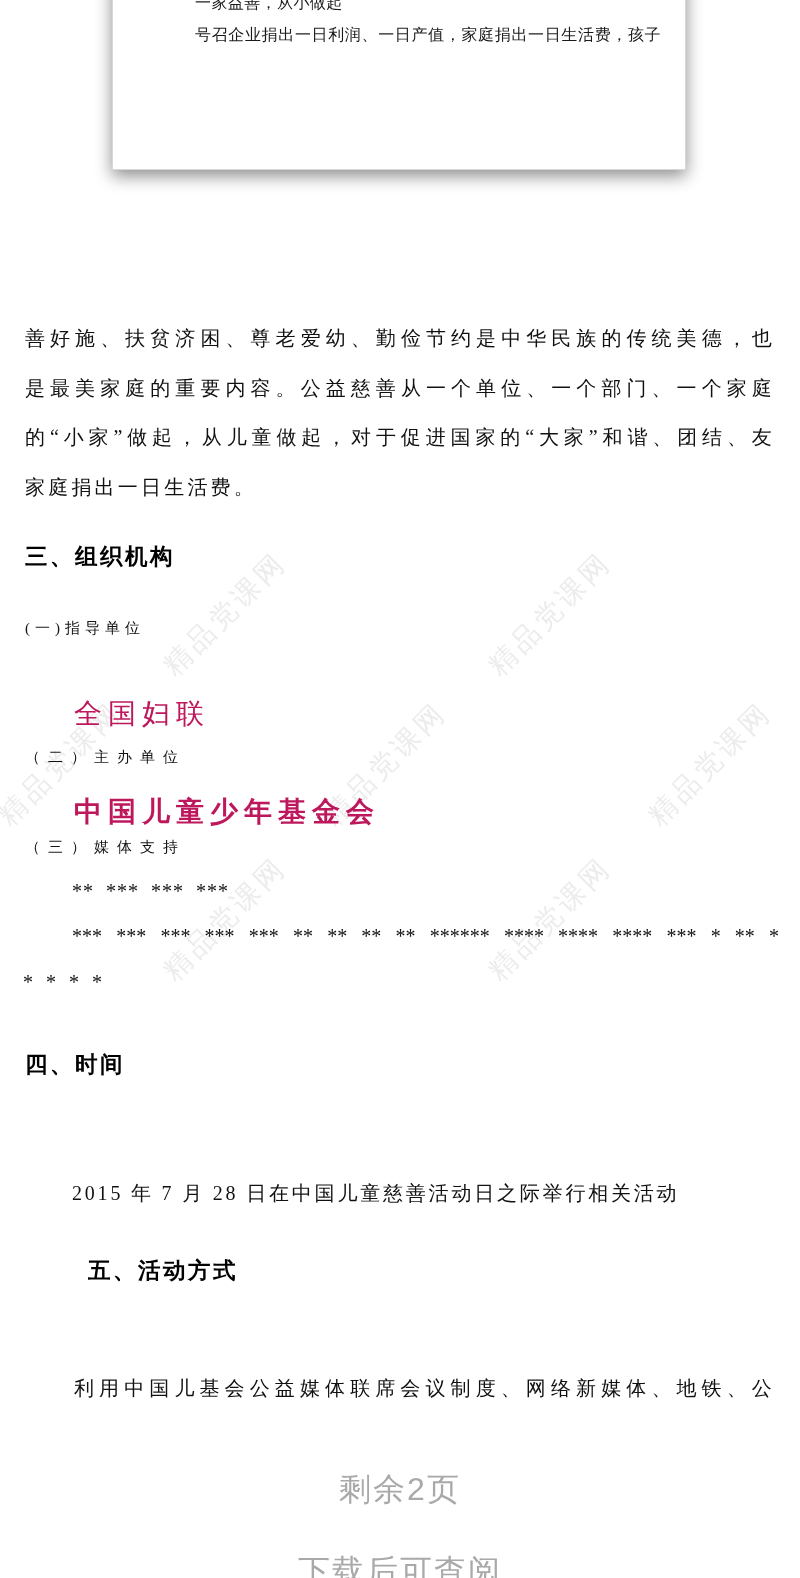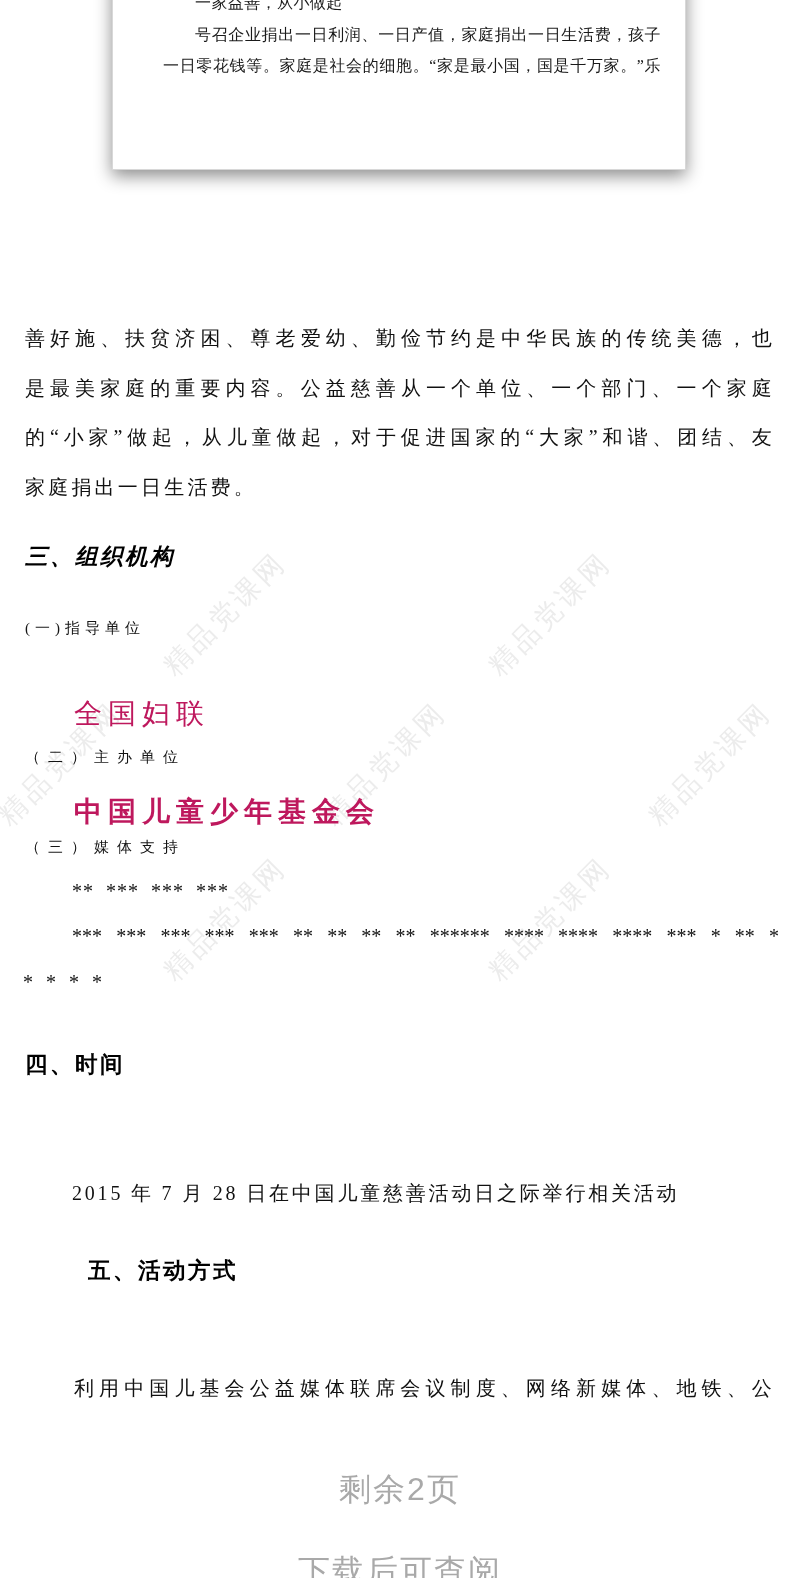--- a/index.html
+++ b/index.html
@@ -151,31 +151,30 @@
   <div class="wm" style="color: rgb(236, 236, 236);">精品党课网</div>
   <div class="wm" style="color: rgb(236, 236, 236);">精品党课网</div>
   <div class="wm" style="color: rgb(236, 236, 236);">精品党课网</div>
   <div class="wm" style="color: rgb(236, 236, 236);">精品党课网</div>
   <div class="wm" style="color: rgb(236, 236, 236);">精品党课网</div>
   <div class="wm" style="color: rgb(236, 236, 236);">精品党课网</div>
 
   <div class="card">
     <div class="cline first">一家益善，从小做起</div>
     <div class="cline indent">号召企业捐出一日利润、一日产值，家庭捐出一日生活费，孩子</div>
-    <div class="cline">一日零花钱等。家庭是社会的细胞。“家是最小国，国是千万家。”乐</div>
   </div>
 
   <div class="intro">
     <div class="jline">善好施、扶贫济困、尊老爱幼、勤俭节约是中华民族的传统美德，也</div>
     <div class="jline">是最美家庭的重要内容。公益慈善从一个单位、一个部门、一个家庭</div>
     <div class="jline">的“小家”做起，从儿童做起，对于促进国家的“大家”和谐、团结、友</div>
     <div class="lastline">家庭捐出一日生活费。</div>
   </div>
 
-  <div class="abs h-black" style="left:25px;top:541px;font-style:italic;">三、组织机构</div>
+  <div class="abs h-black" style="left:25px;top:541px;">三、组织机构</div>
 
   <div class="abs kai-label half" style="left:25px;top:619px;">(一)指导单位</div>
 
   <div class="abs kai-value" style="left:74px;top:695px;">全国妇联</div>
 
   <div class="abs kai-label" style="left:25px;top:748px;">（二）主办单位</div>
 
   <div class="abs kai-value" style="left:74px;top:793px;font-weight:bold;">中国儿童少年基金会</div>
 
   <div class="abs kai-label" style="left:25px;top:838px;">（三）媒体支持</div>

